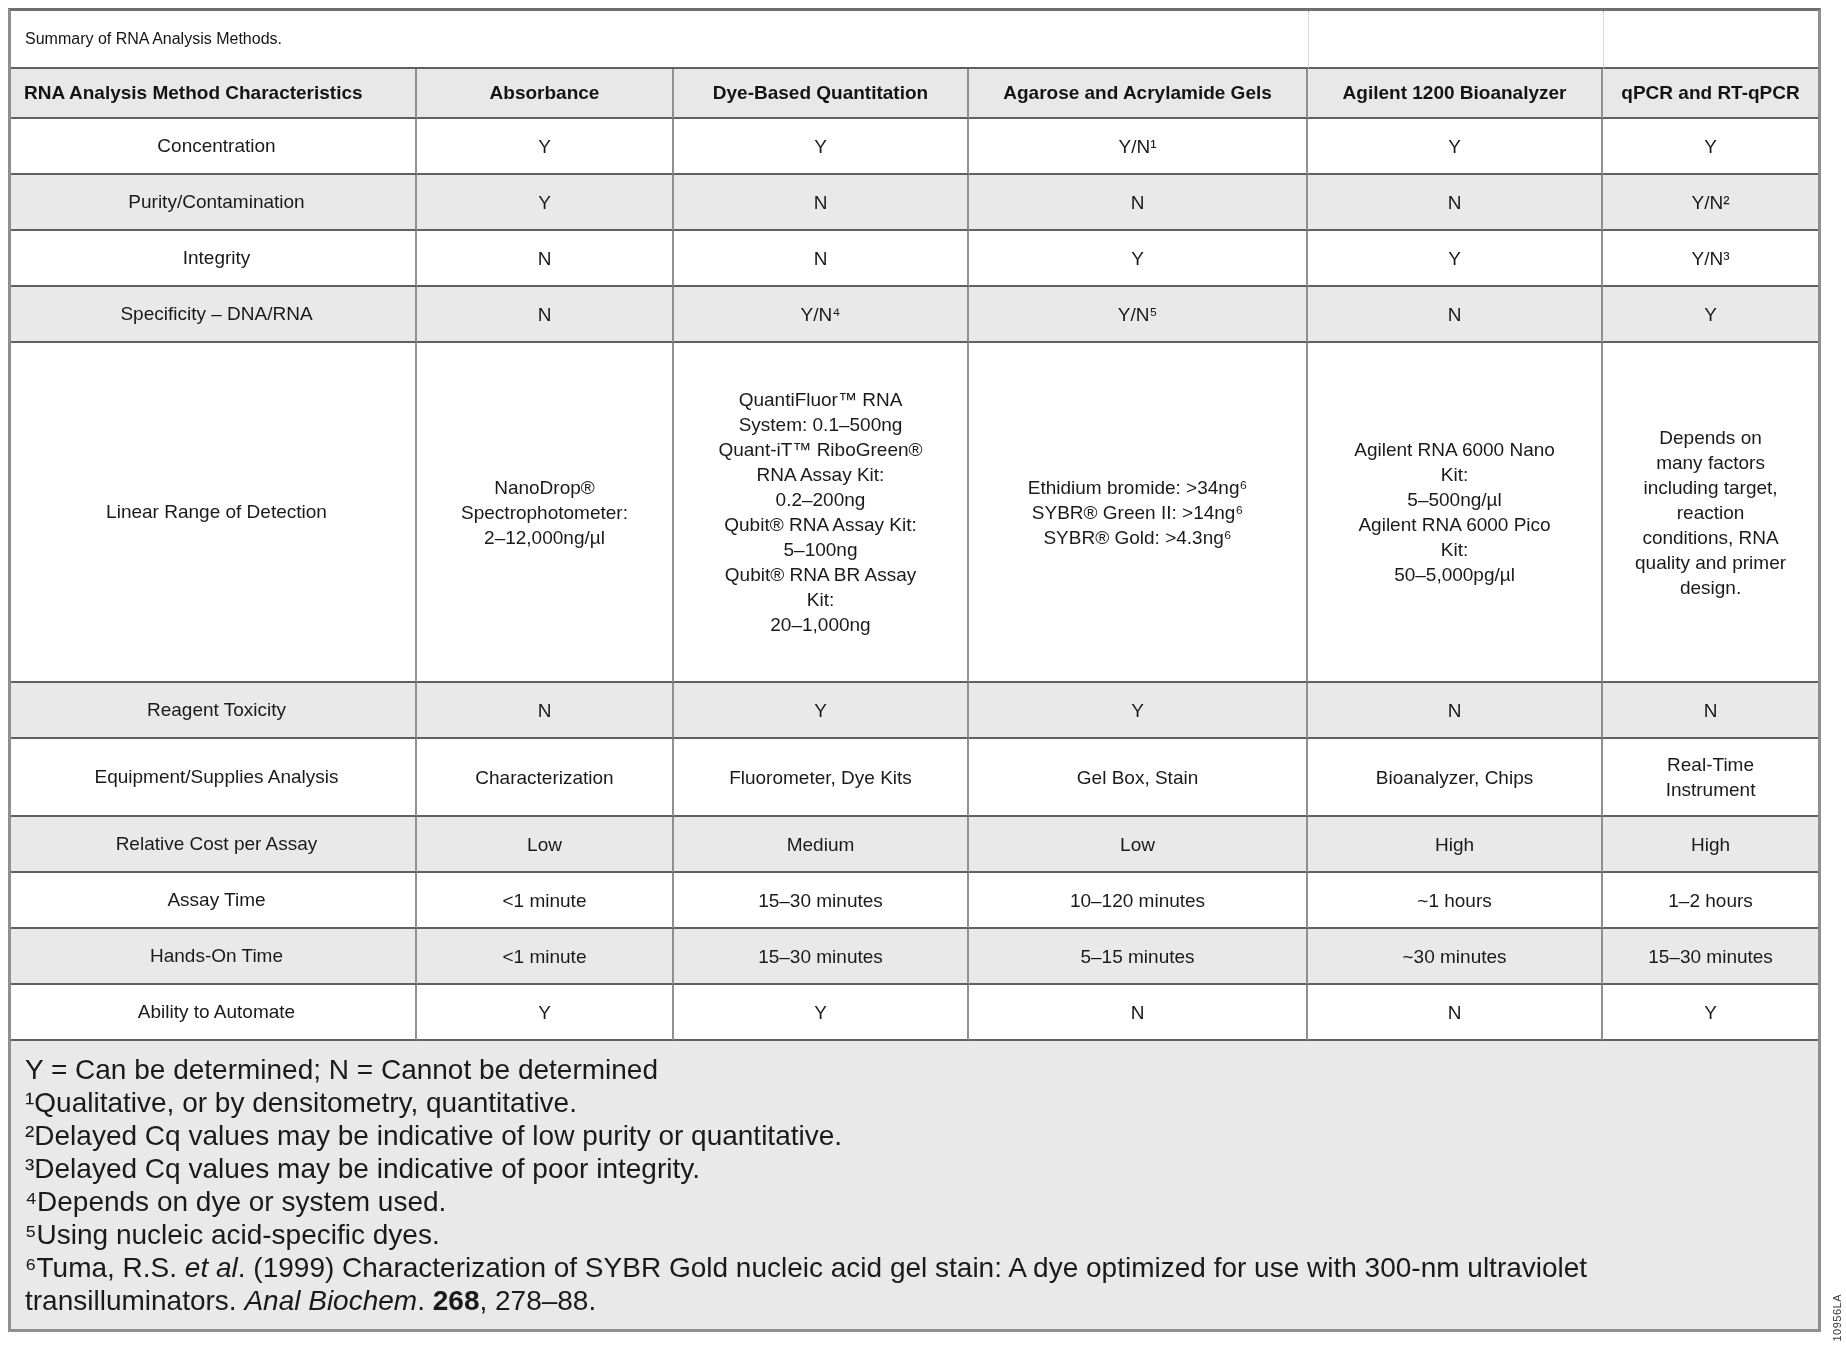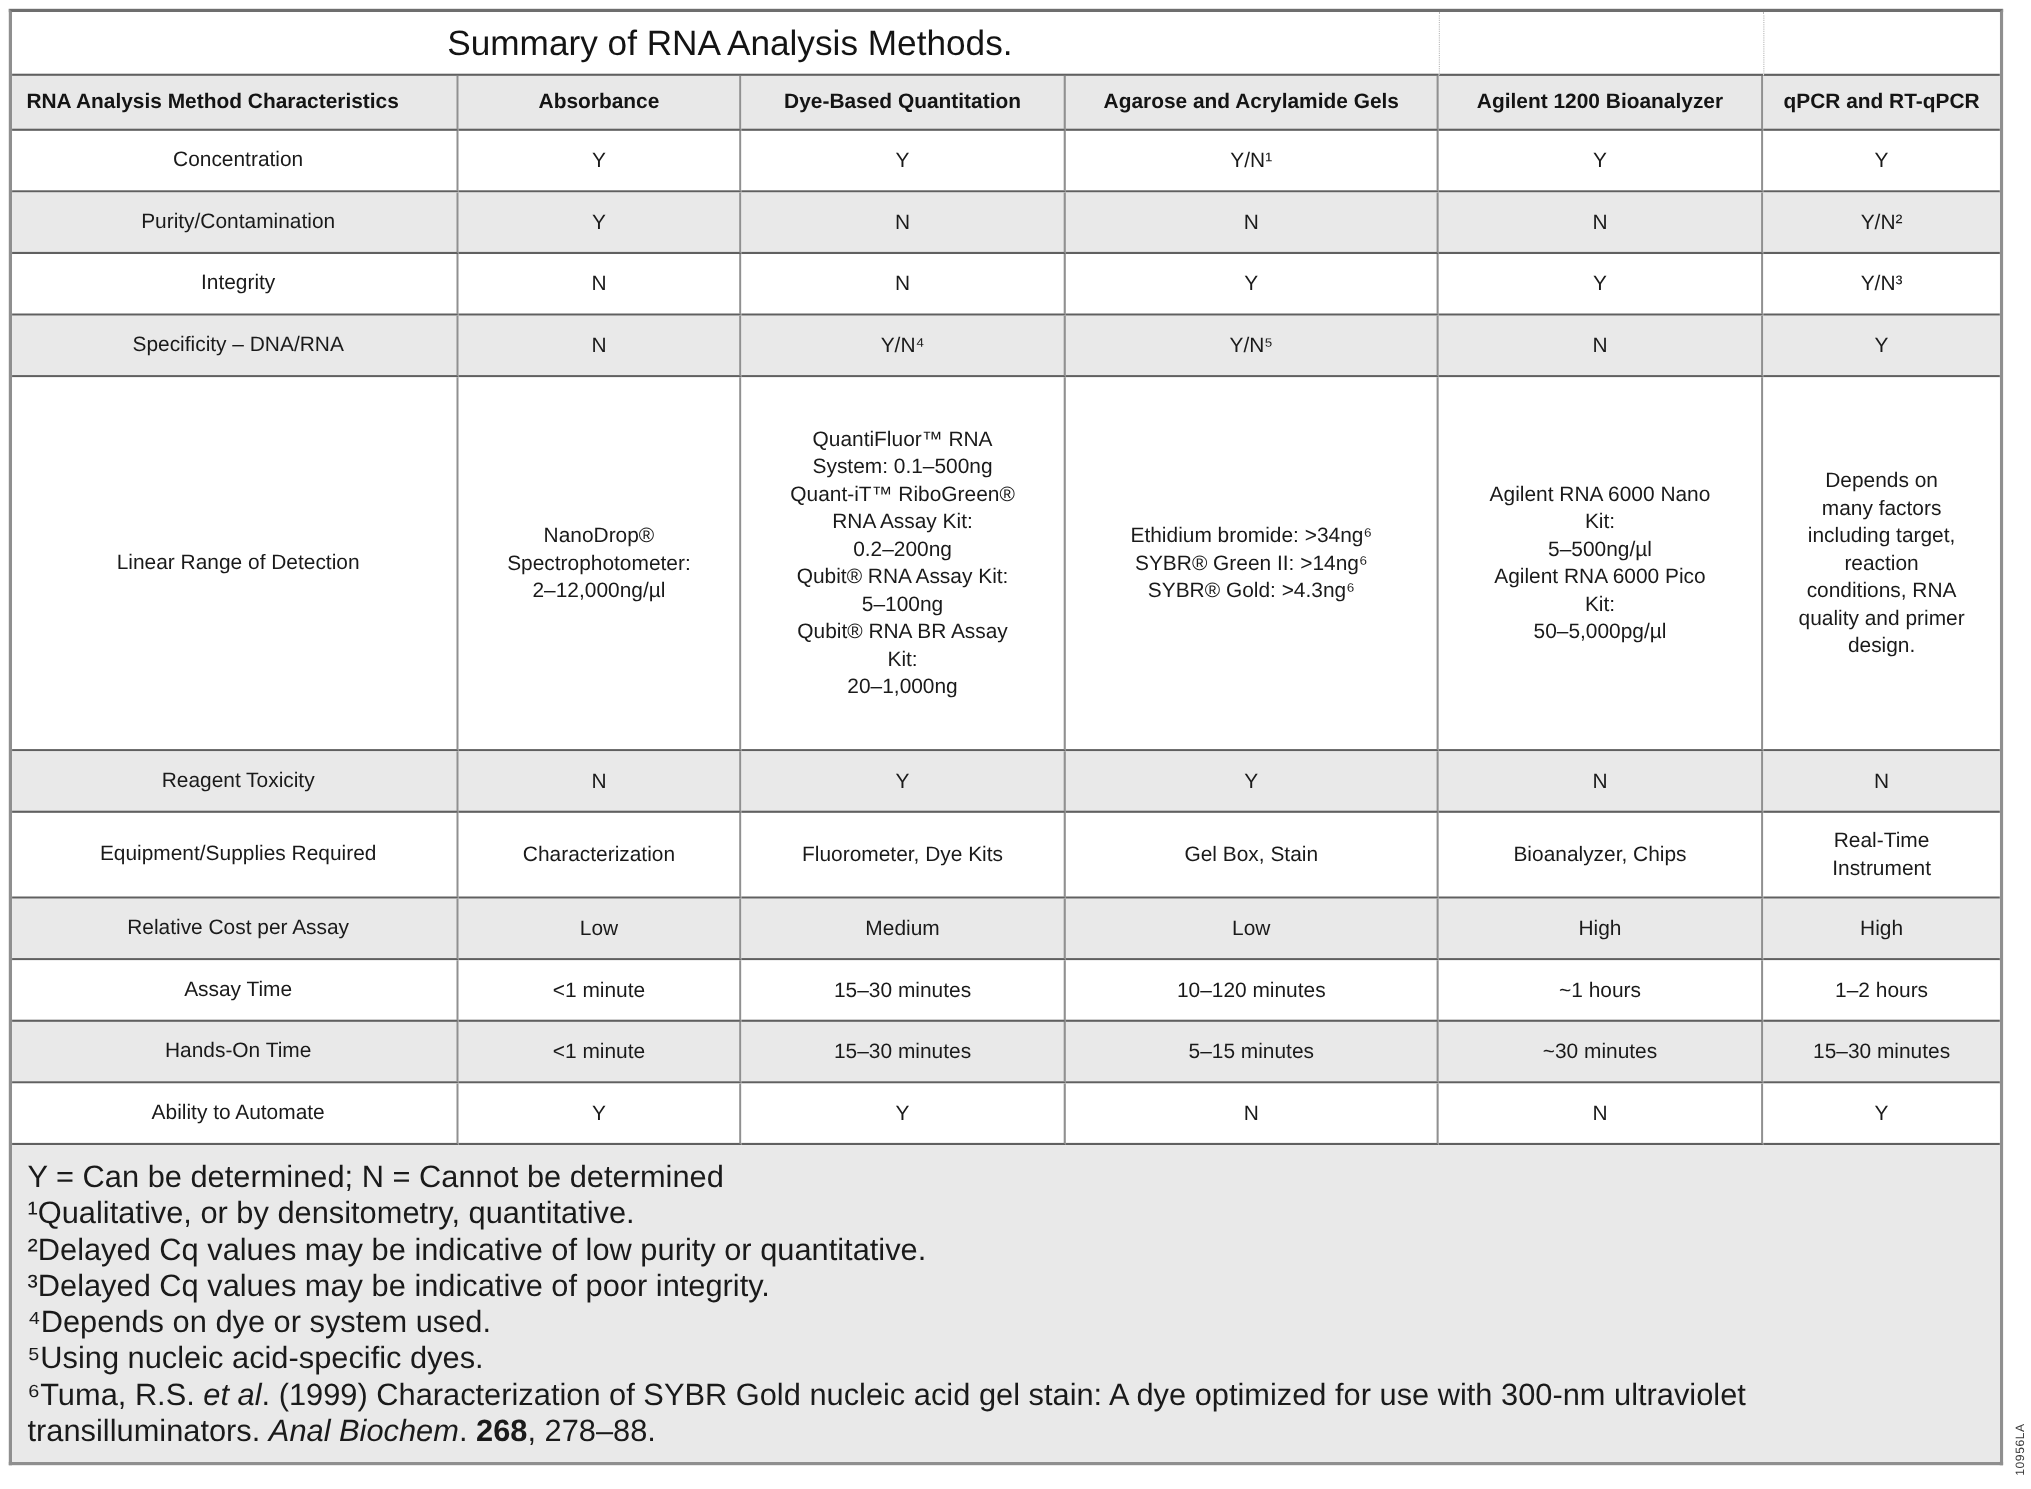--- a/index.html
+++ b/index.html
@@ -44,24 +44,23 @@
   th:last-child, td:last-child{border-right:none;}
 
   
   tr.title-row td{
     border-right:none;
     text-align:left;
     background:#ffffff;
     height:58px;
   }
   tr.title-row td.title-cell{
-    font-size:32px;
+    font-size:16px;
     padding-left:14px;
     color:#141414;
-    text-align:center;
   }
   tr.title-row td.ghost-cell{
     border-left:1px dotted #b5b5b5;
   }
 
   
   tr.header-row{height:50px;padding-left:45px;}
   tr.header-row th{
     background:#e8e8e8;
     font-weight:bold;
@@ -210,21 +209,21 @@
         </tr>
         <tr>
           <td class="row-label">Reagent Toxicity</td>
           <td class="value-cell">N</td>
           <td class="value-cell">Y</td>
           <td class="value-cell">Y</td>
           <td class="value-cell">N</td>
           <td class="value-cell">N</td>
         </tr>
         <tr>
-          <td class="row-label">Equipment/Supplies Required</td>
+          <td class="row-label">Equipment/Supplies Analysis</td>
           <td class="value-cell">Characterization</td>
           <td class="value-cell">Fluorometer, Dye Kits</td>
           <td class="value-cell">Gel Box, Stain</td>
           <td class="value-cell">Bioanalyzer, Chips</td>
           <td class="value-cell">Real-Time
 Instrument</td>
         </tr>
         <tr>
           <td class="row-label">Relative Cost per Assay</td>
           <td class="value-cell">Low</td>

